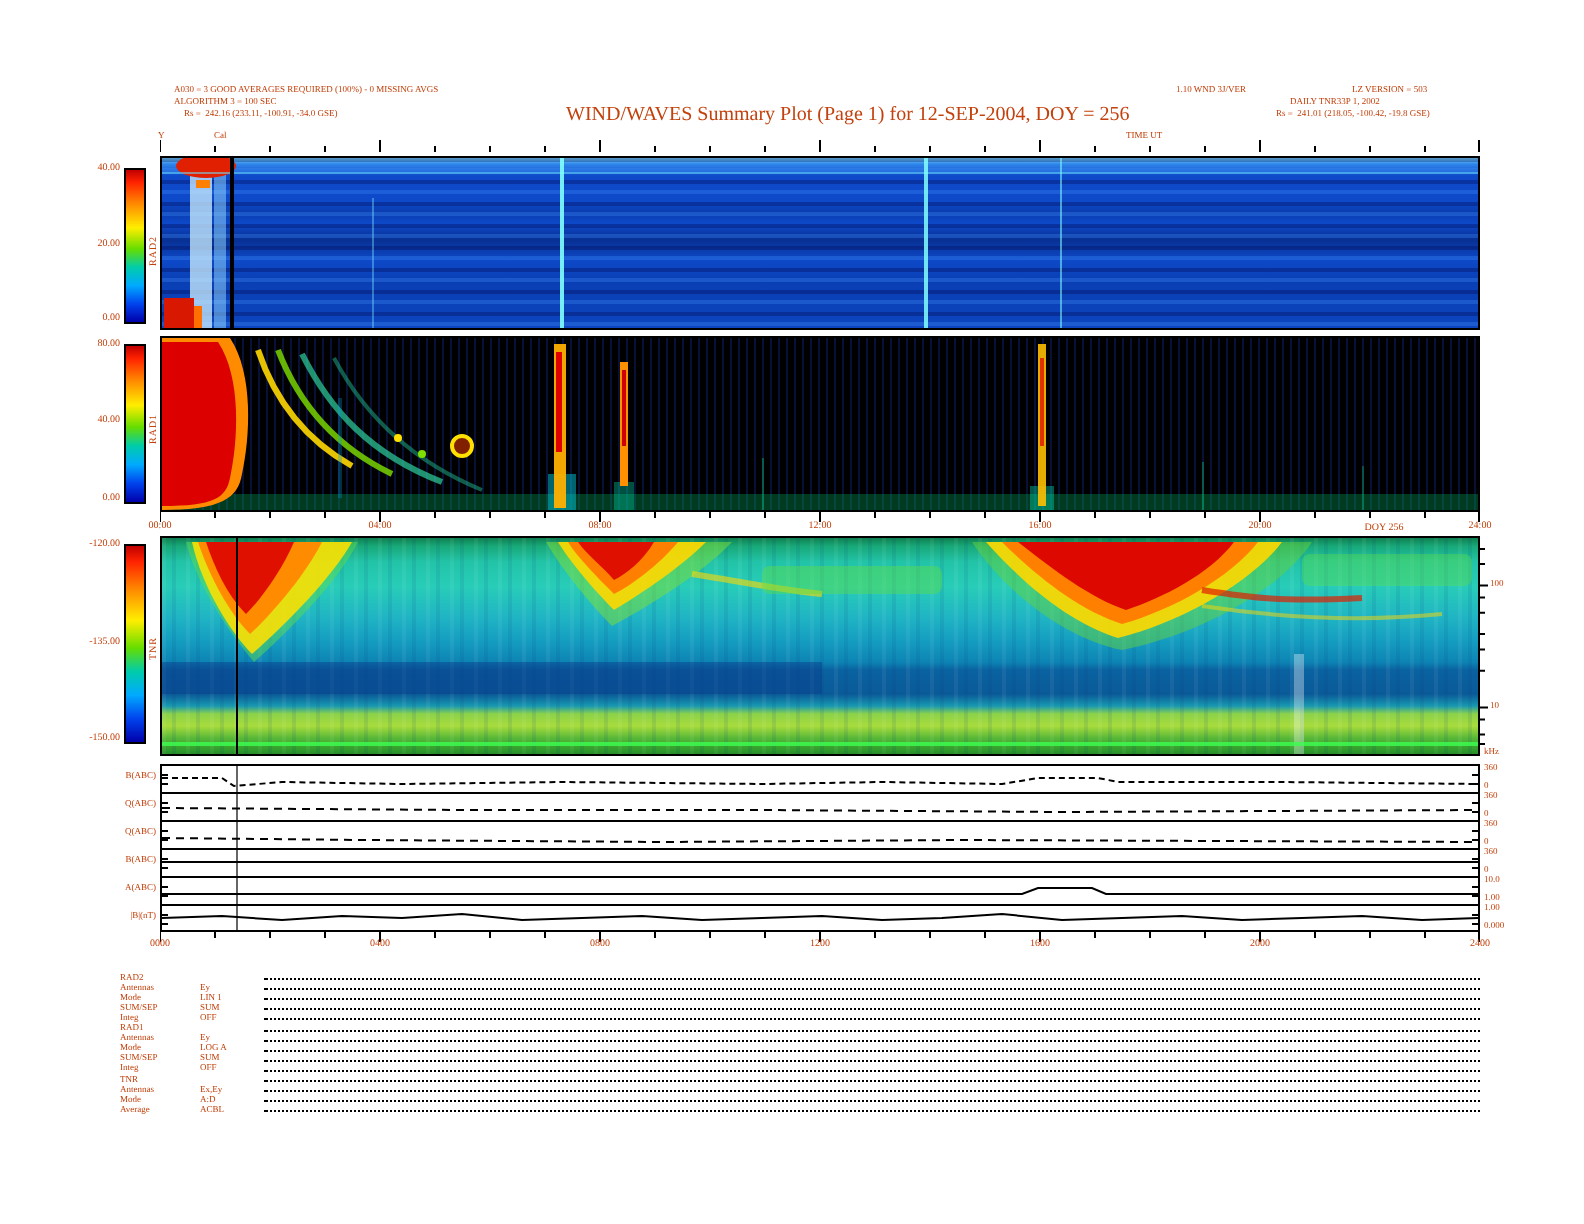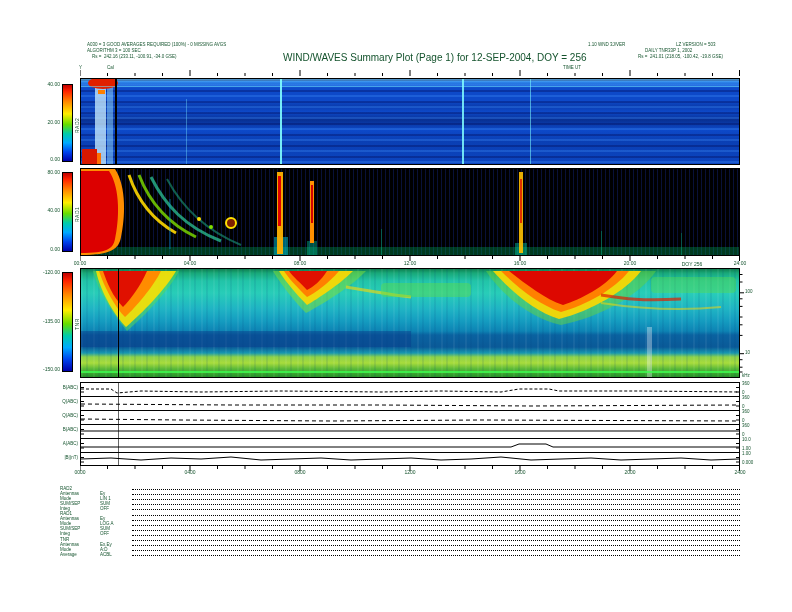--- a/index.html
+++ b/index.html
@@ -1,17 +1,17 @@
 <!DOCTYPE html>
 <html><head>
 <meta charset="utf-8">
 <style>
   html,body{margin:0;padding:0;background:#fff;}
   #canvas{position:relative;width:792px;height:612px;background:#fff;overflow:hidden;
-          font-family:Liberation Sans, sans-serif;color:#14532d;}
+          font-family:Liberation Serif, serif;color:#c2410c;}
   .abs{position:absolute;}
   .t45{font-size:4.5px;line-height:1.1;white-space:pre;}
   .title{font-size:10px;line-height:1;white-space:nowrap;}
   .panel{position:absolute;left:80px;width:660px;border:1px solid #000;box-sizing:border-box;}
   #rad2{top:78px;height:87px;
     background-image:
       repeating-linear-gradient(180deg, rgba(0,0,70,.30) 0 2px, rgba(0,0,0,0) 2px 5px, rgba(70,150,255,.28) 5px 7px, rgba(0,0,0,0) 7px 11px),
       linear-gradient(180deg,#7adcff 0,#2f86ea 3px,#0d49c9 9px,#0d49c9 22px,#0a3db0 27px,#0d49c9 33px,#083093 41px,#0d49c9 51px,#0a3fb4 62px,#0c45c0 87px);}
   #rad1{top:168px;height:88px;background-color:#000;
     background-image:repeating-linear-gradient(90deg, rgba(30,60,200,.28) 0 1px, rgba(0,0,0,0) 1px 4px);}

